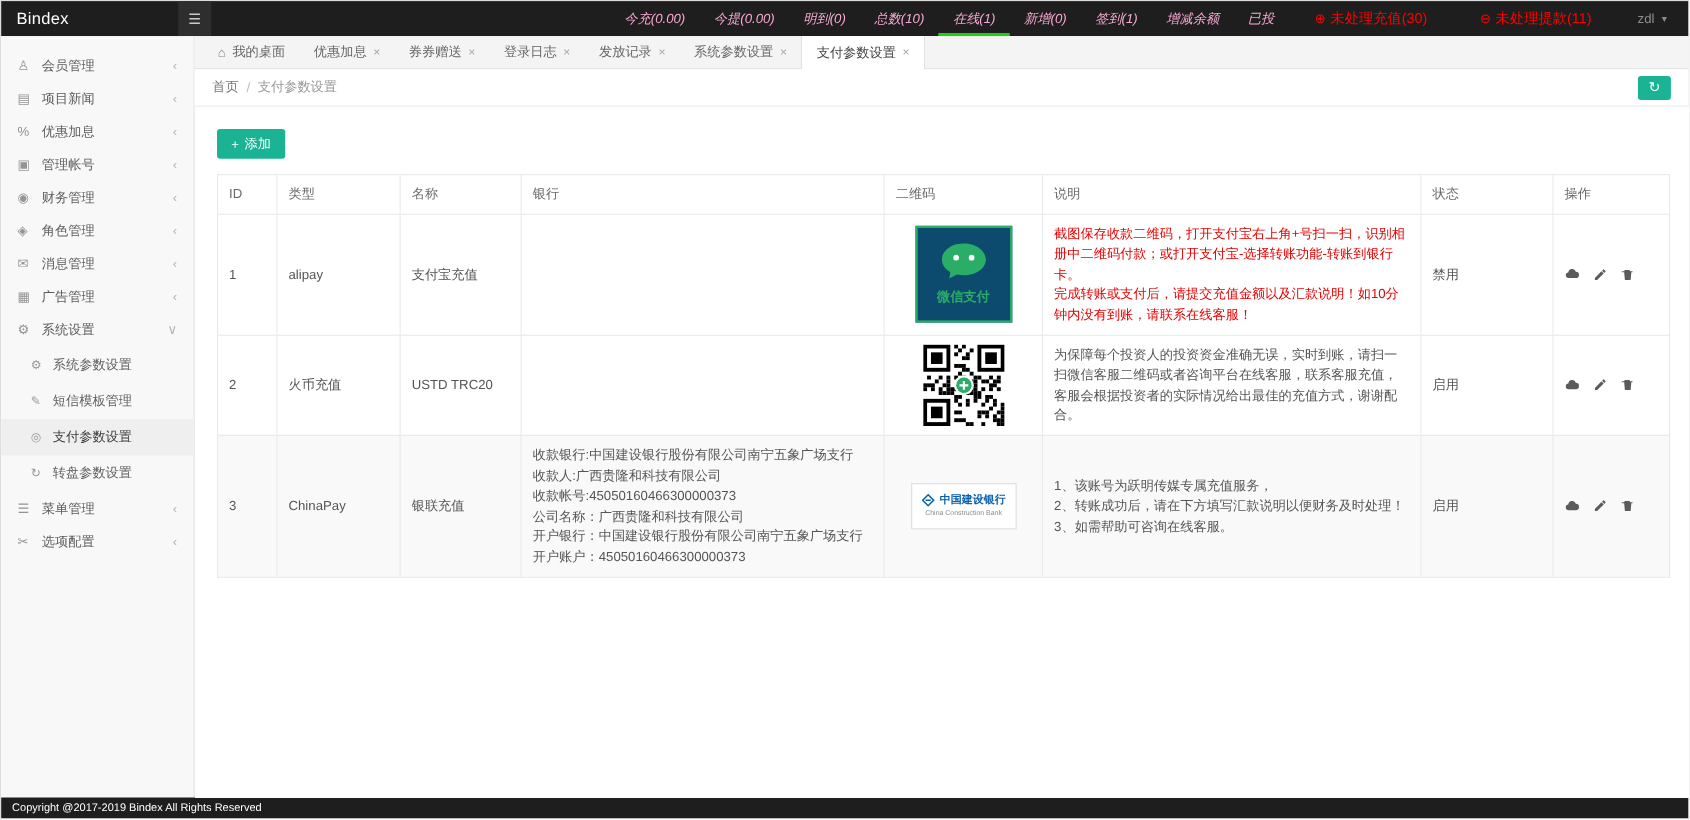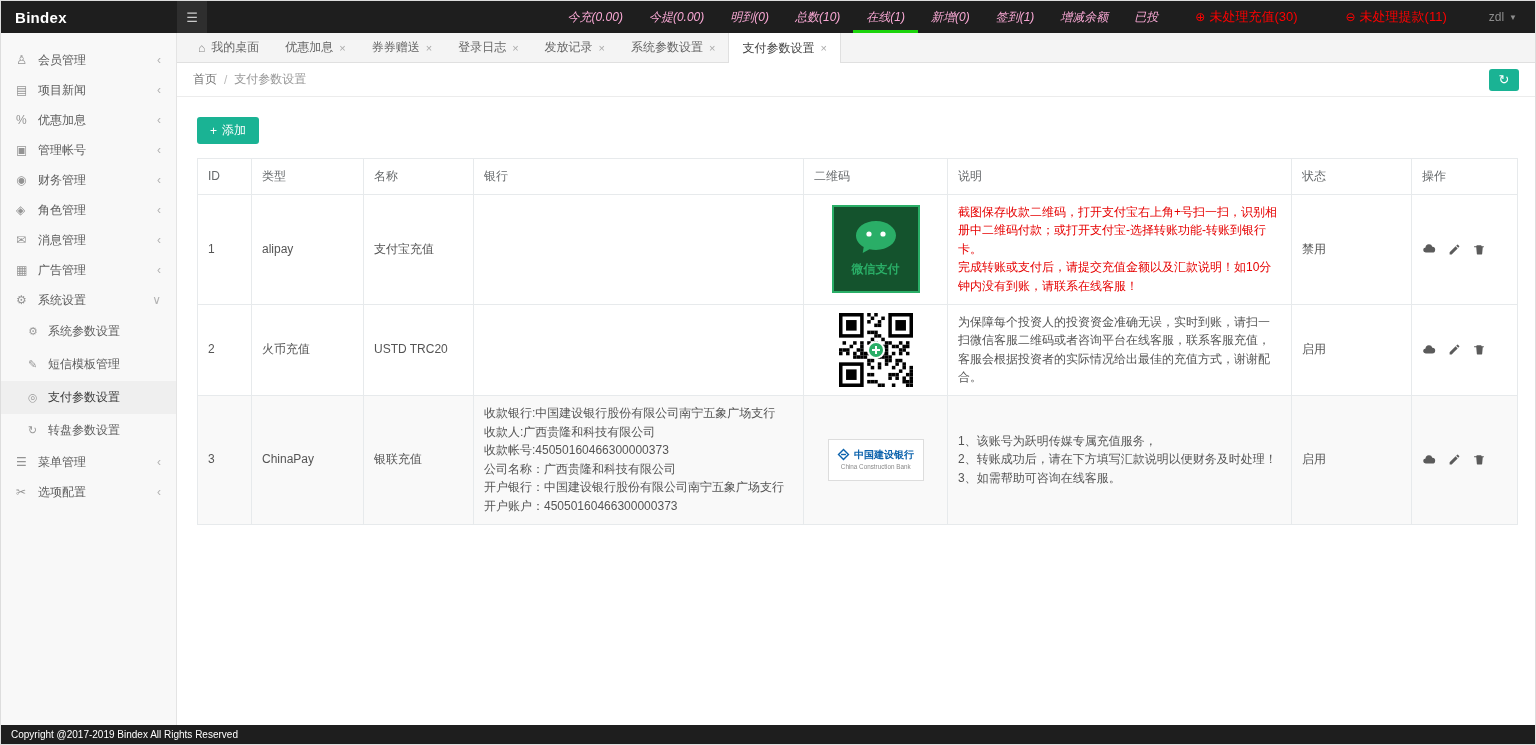--- a/index.html
+++ b/index.html
@@ -5,21 +5,21 @@
   :root{
     --accent:#1ab394; --topbar-bg:#1e1e1e; --alert-red:#ff0000; --online-green:#1bd40b;
     --desc-red:#e60000; --ccb-blue:#0b62ac; --wechat-green:#2aae67;
   }
   *{box-sizing:border-box; margin:0; padding:0;}
   body{font-family:"Liberation Sans","DejaVu Sans",sans-serif; background:#fff;}
   .app{width:1536px;height:745px;display:flex;flex-direction:column;overflow:hidden;border:1px solid #ddd;}
 
   
   .topbar{flex:0 0 32px;background:var(--topbar-bg);color:#fff;display:flex;align-items:stretch;}
-  .brand{width:176px;display:flex;align-items:center;padding-left:14px;font-size:15px;font-weight:bold;letter-spacing:.3px;}
+  .brand{width:161px;display:flex;align-items:center;padding-left:14px;font-size:15px;font-weight:normal;letter-spacing:.3px;}
   .hamburger{width:30px;background:#2e2e2e;color:#c9c9c9;border:none;font-size:13px;cursor:pointer;}
   .stats{margin-left:auto;display:flex;align-items:stretch;}
   .stat{display:flex;align-items:center;padding:0 13px;font-size:12px;color:#f9a8d4;cursor:pointer;white-space:nowrap;font-style:italic;}
   .stat.online{box-shadow:inset 0 -3px 0 var(--online-green);}
   .alert{display:flex;align-items:center;gap:4px;color:var(--alert-red);font-size:13px;padding:0 24px;cursor:pointer;white-space:nowrap;}
   .alert .a-ico{font-size:12px;}
   .user{display:flex;align-items:center;gap:5px;color:#8d8d8d;font-size:12px;padding:0 18px;cursor:pointer;text-align:right;}
   .user .caret{font-size:8px;}
 
   
@@ -52,21 +52,21 @@
   .add-btn{background:var(--accent);color:#fff;border:none;border-radius:3px;height:27px;padding:0 13px;font-size:12px;cursor:pointer;margin-bottom:14px;display:inline-flex;align-items:center;gap:5px;}
 
   table.grid{width:100%;border-collapse:collapse;font-size:12px;color:#555;table-layout:fixed;}
   .grid th,.grid td{border:1px solid #e7eaec;padding:8px 10px;text-align:left;vertical-align:middle;line-height:1.55;}
   .grid th{font-weight:normal;color:#676a6c;height:33px;background:#fff;}
   .grid tr:nth-child(3) td{background:#f9f9f9;}
   .pre{white-space:pre-line;}
   .text-red{color:var(--desc-red);}
 
   
-  .wechat-box{width:88px;height:88px;border:2px solid var(--wechat-green);background:#14532d;margin:0 auto;display:flex;flex-direction:column;align-items:center;justify-content:center;gap:3px;}
+  .wechat-box{width:88px;height:88px;border:2px solid var(--wechat-green);background:#0c4a6e;margin:0 auto;display:flex;flex-direction:column;align-items:center;justify-content:center;gap:3px;}
   .wechat-caption{color:var(--wechat-green);font-size:12px;font-weight:bold;}
 
   
   .qr-box{width:74px;height:74px;margin:0 auto;background:#fff;}
 
   
   .ccb-box{width:96px;height:42px;border:1px solid #ddd;background:#fff;margin:0 auto;display:flex;flex-direction:column;align-items:center;justify-content:center;}
   .ccb-row{display:flex;align-items:center;gap:4px;}
   .ccb-cn{color:var(--ccb-blue);font-size:10px;font-weight:bold;white-space:nowrap;}
   .ccb-en{color:#8a8a8a;font-size:7px;white-space:nowrap;transform:scale(.9);}

